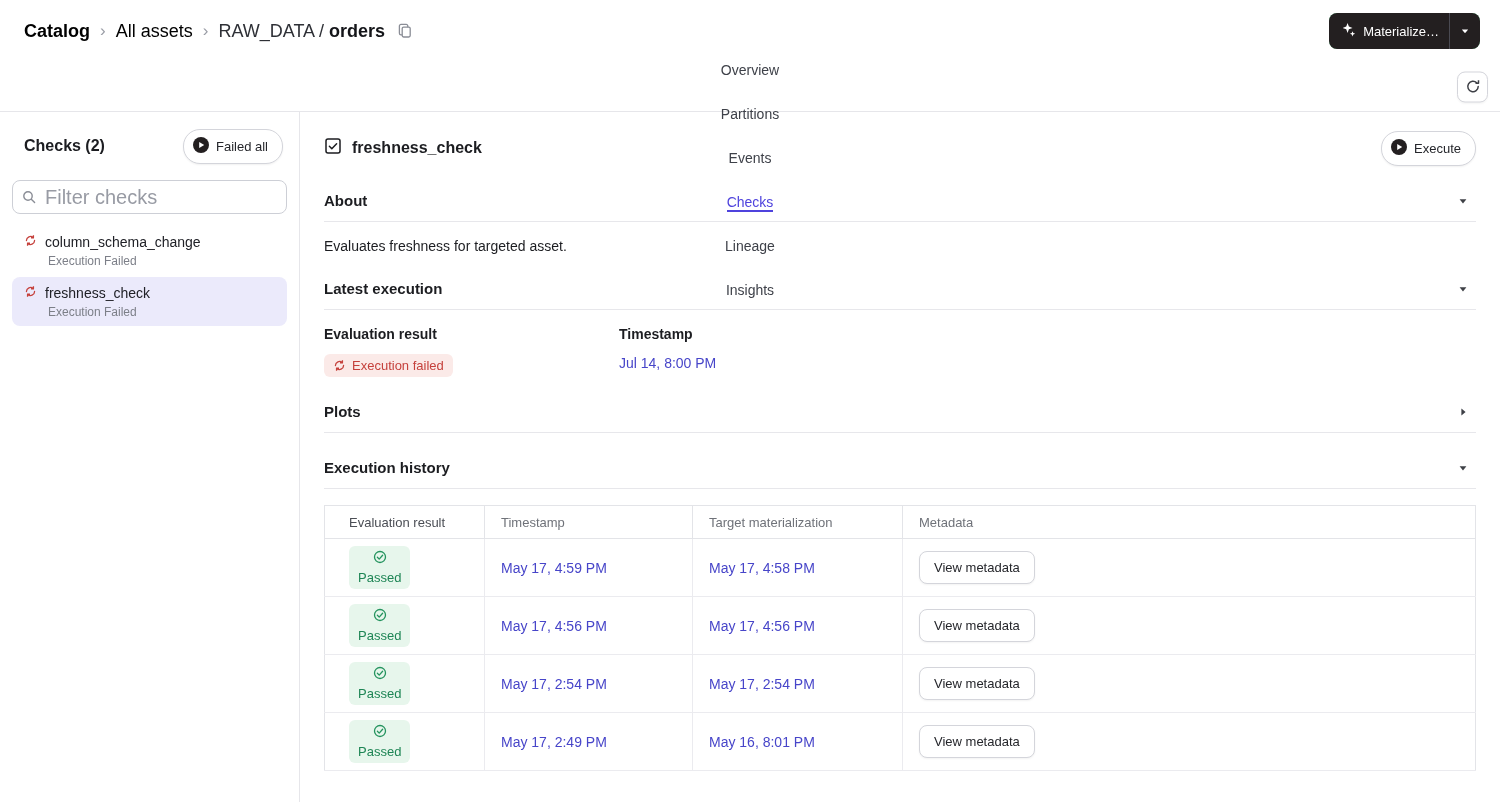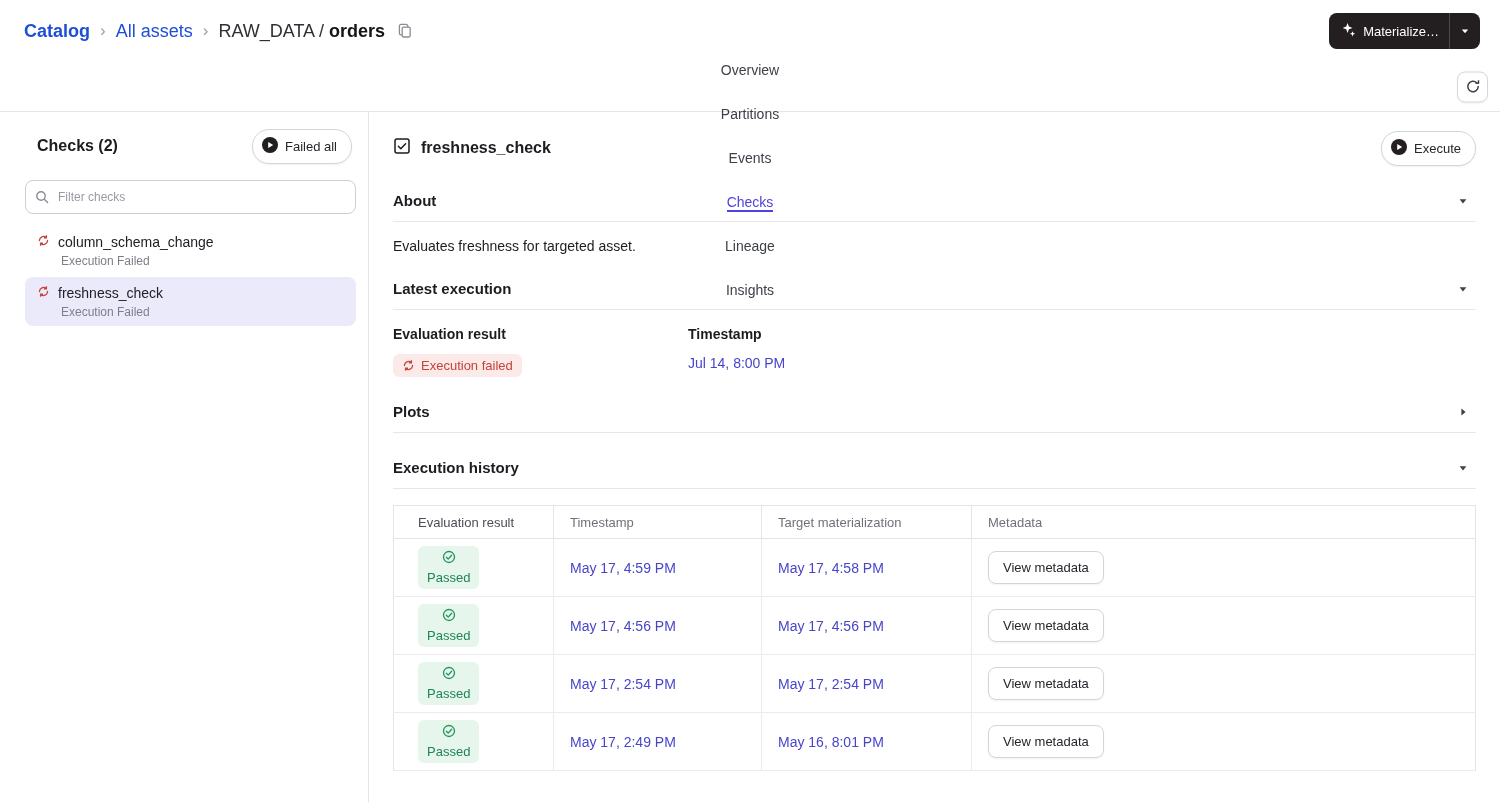--- a/index.html
+++ b/index.html
@@ -3,21 +3,21 @@
 <meta charset="utf-8">
 <style>
   * { box-sizing: border-box; margin: 0; padding: 0; }
   html, body { width: 1500px; height: 802px; overflow: hidden; background: #fff;
     font-family: "Liberation Sans", sans-serif; color: #1C1D21; }
 
   
   .topbar { height: 62px; display: flex; align-items: center; justify-content: space-between;
     padding: 0 20px 0 24px; }
   .breadcrumb { display: flex; align-items: center; gap: 10px; font-size: 18px; }
-  .crumb { color: #1d4ed8; font-weight: 600; text-decoration: none; cursor: pointer; }
+  .crumb { color: #000000; font-weight: 600; text-decoration: none; cursor: pointer; }
   .crumb.plain { font-weight: 500; }
   .crumb-sep { color: #9A9DA6; font-size: 17px; font-weight: 400; }
   .crumb-asset { color: #2E3036; font-weight: 500; }
   .crumb-asset .asset-name { color: #141519; font-weight: 700; }
   .copy-icon { display: inline-flex; align-items: center; margin-left: 2px; cursor: pointer; }
 
   .split-btn { display: inline-flex; border-radius: 8px; overflow: hidden; background: #86efac; }
   .split-btn button { background: #231F20; color: #fff; border: none; font-size: 13px;
     font-family: inherit; display: inline-flex; align-items: center; gap: 7px; cursor: pointer; }
   .split-main { padding: 9px 10px 9px 12px; }
@@ -29,34 +29,34 @@
   .tab { display: flex; align-items: center; font-size: 14px; font-weight: 500; color: #3E4149;
     border-bottom: 2px solid transparent; cursor: pointer; }
   .tab.active { color: #4F43DD; border-bottom-color: #4F43DD; }
   .refresh-btn { position: absolute; right: 12px; top: 50%; transform: translateY(-50%);
     width: 31px; height: 31px; border: 1px solid #D4D5DB; border-radius: 8px; background: #fff;
     display: flex; align-items: center; justify-content: center; cursor: pointer;
     box-shadow: 0 1px 2px rgba(0,0,0,0.04); }
 
   
   .content { display: flex; height: 690px; }
-  .sidebar { width: 356px; border-right: 1px solid #E6E6EA; padding: 18px 12px 0; flex: none; margin-left: 13px; }
+  .sidebar { width: 300px; border-right: 1px solid #E6E6EA; padding: 18px 12px 0; flex: none; }
   .main { flex: 1; padding: 18px 24px 0; overflow: hidden; }
 
   
   .side-head { display: flex; align-items: center; justify-content: space-between; padding: 0 4px 0 12px; height: 32px; }
   .side-title { font-size: 16px; font-weight: 700; }
   .pill-btn { display: inline-flex; align-items: center; gap: 7px; background: #fff;
     border: 1px solid #D4D5DB; border-radius: 17px; padding: 7px 14px 7px 9px; font-size: 13px;
     font-weight: 500; color: #25262B; font-family: inherit; cursor: pointer;
     box-shadow: 0 1px 2px rgba(0,0,0,0.06); white-space: nowrap; }
   .filter-wrap { position: relative; margin: 18px 0 12px; }
   .filter-wrap svg { position: absolute; left: 10px; top: 50%; transform: translateY(-50%); }
   .filter-input { width: 100%; height: 34px; border: 1px solid #CDCFD6; border-radius: 8px;
-    padding: 0 10px 0 32px; font-size: 12px; font-family: inherit; color: #1C1D21; outline: none; }
+    padding: 0 10px 0 32px; font-size: 20px; font-family: inherit; color: #1C1D21; outline: none; }
   .filter-input::placeholder { color: #989BA4; }
   .check-item { padding: 7px 12px; border-radius: 8px; cursor: pointer; margin-bottom: 2px; }
   .check-item.selected { background: #EBEAFB; }
   .check-row { display: flex; align-items: center; gap: 8px; }
   .check-name { font-size: 14px; color: #202127; }
   .check-status { font-size: 12px; color: #7C7F88; margin: 3px 0 0 24px; }
 
   
   .main-header { display: flex; align-items: center; justify-content: space-between; height: 36px; }
   .main-title-wrap { display: flex; align-items: center; gap: 10px; }

